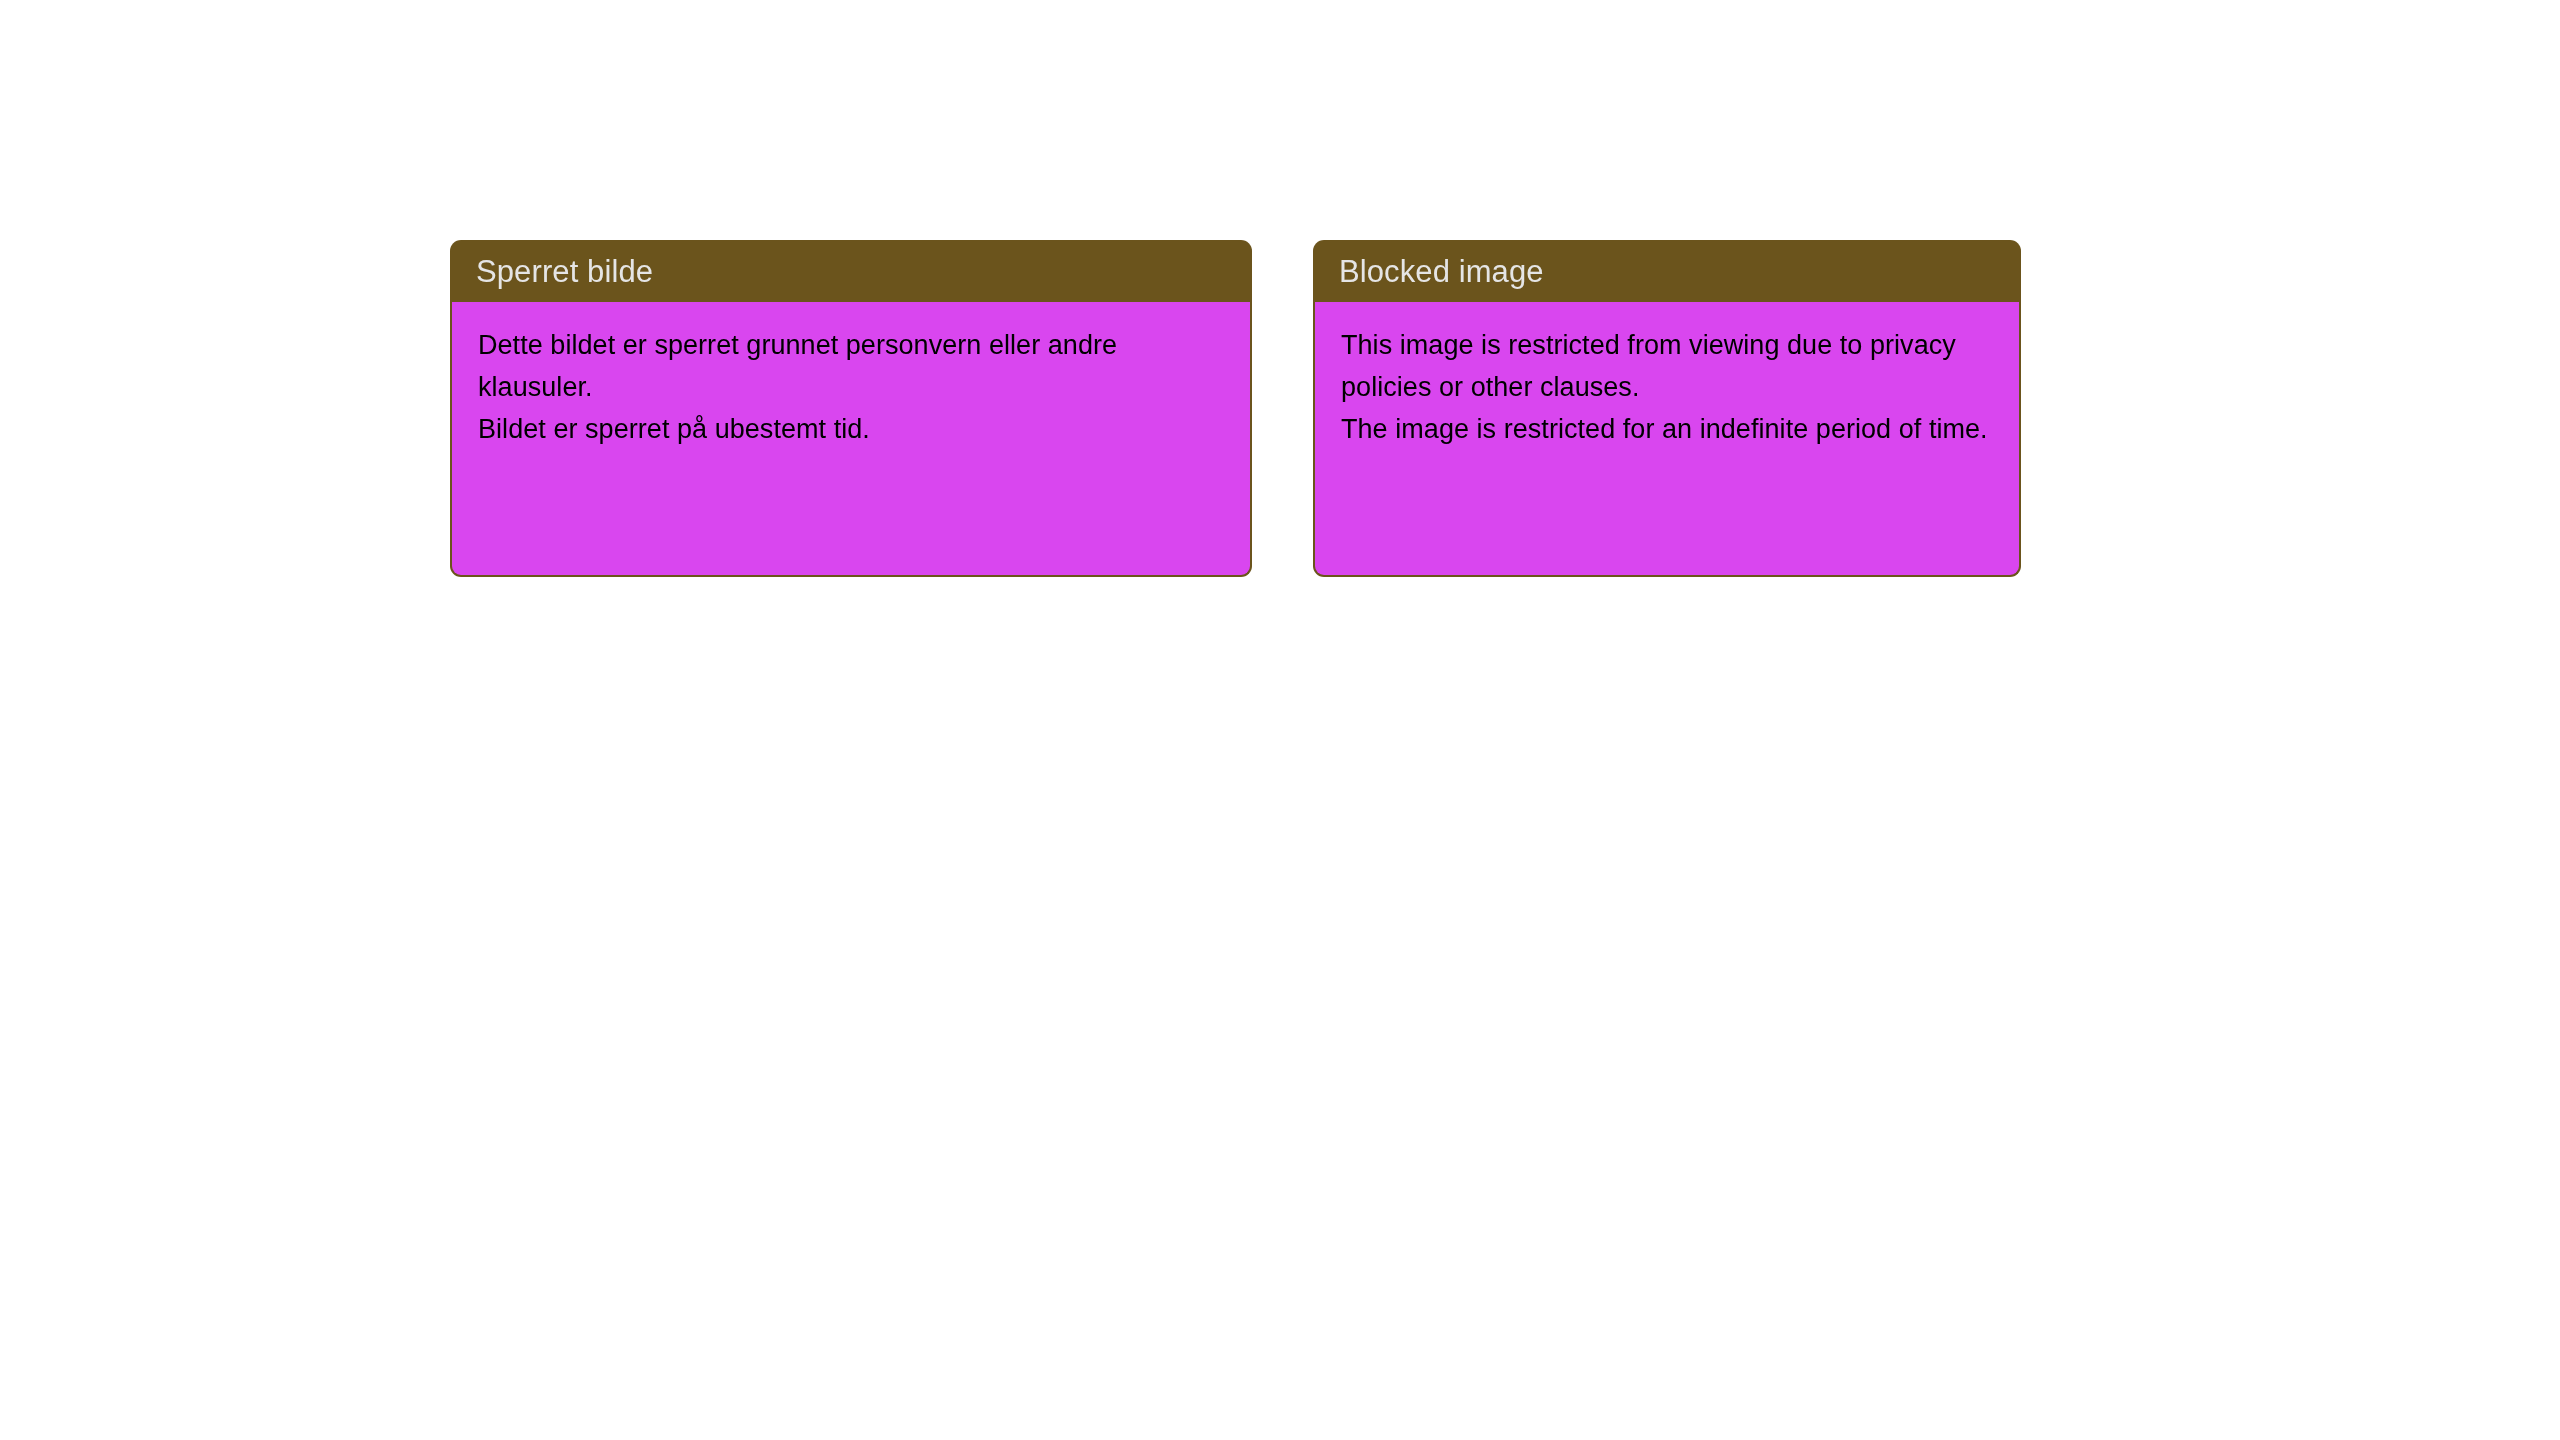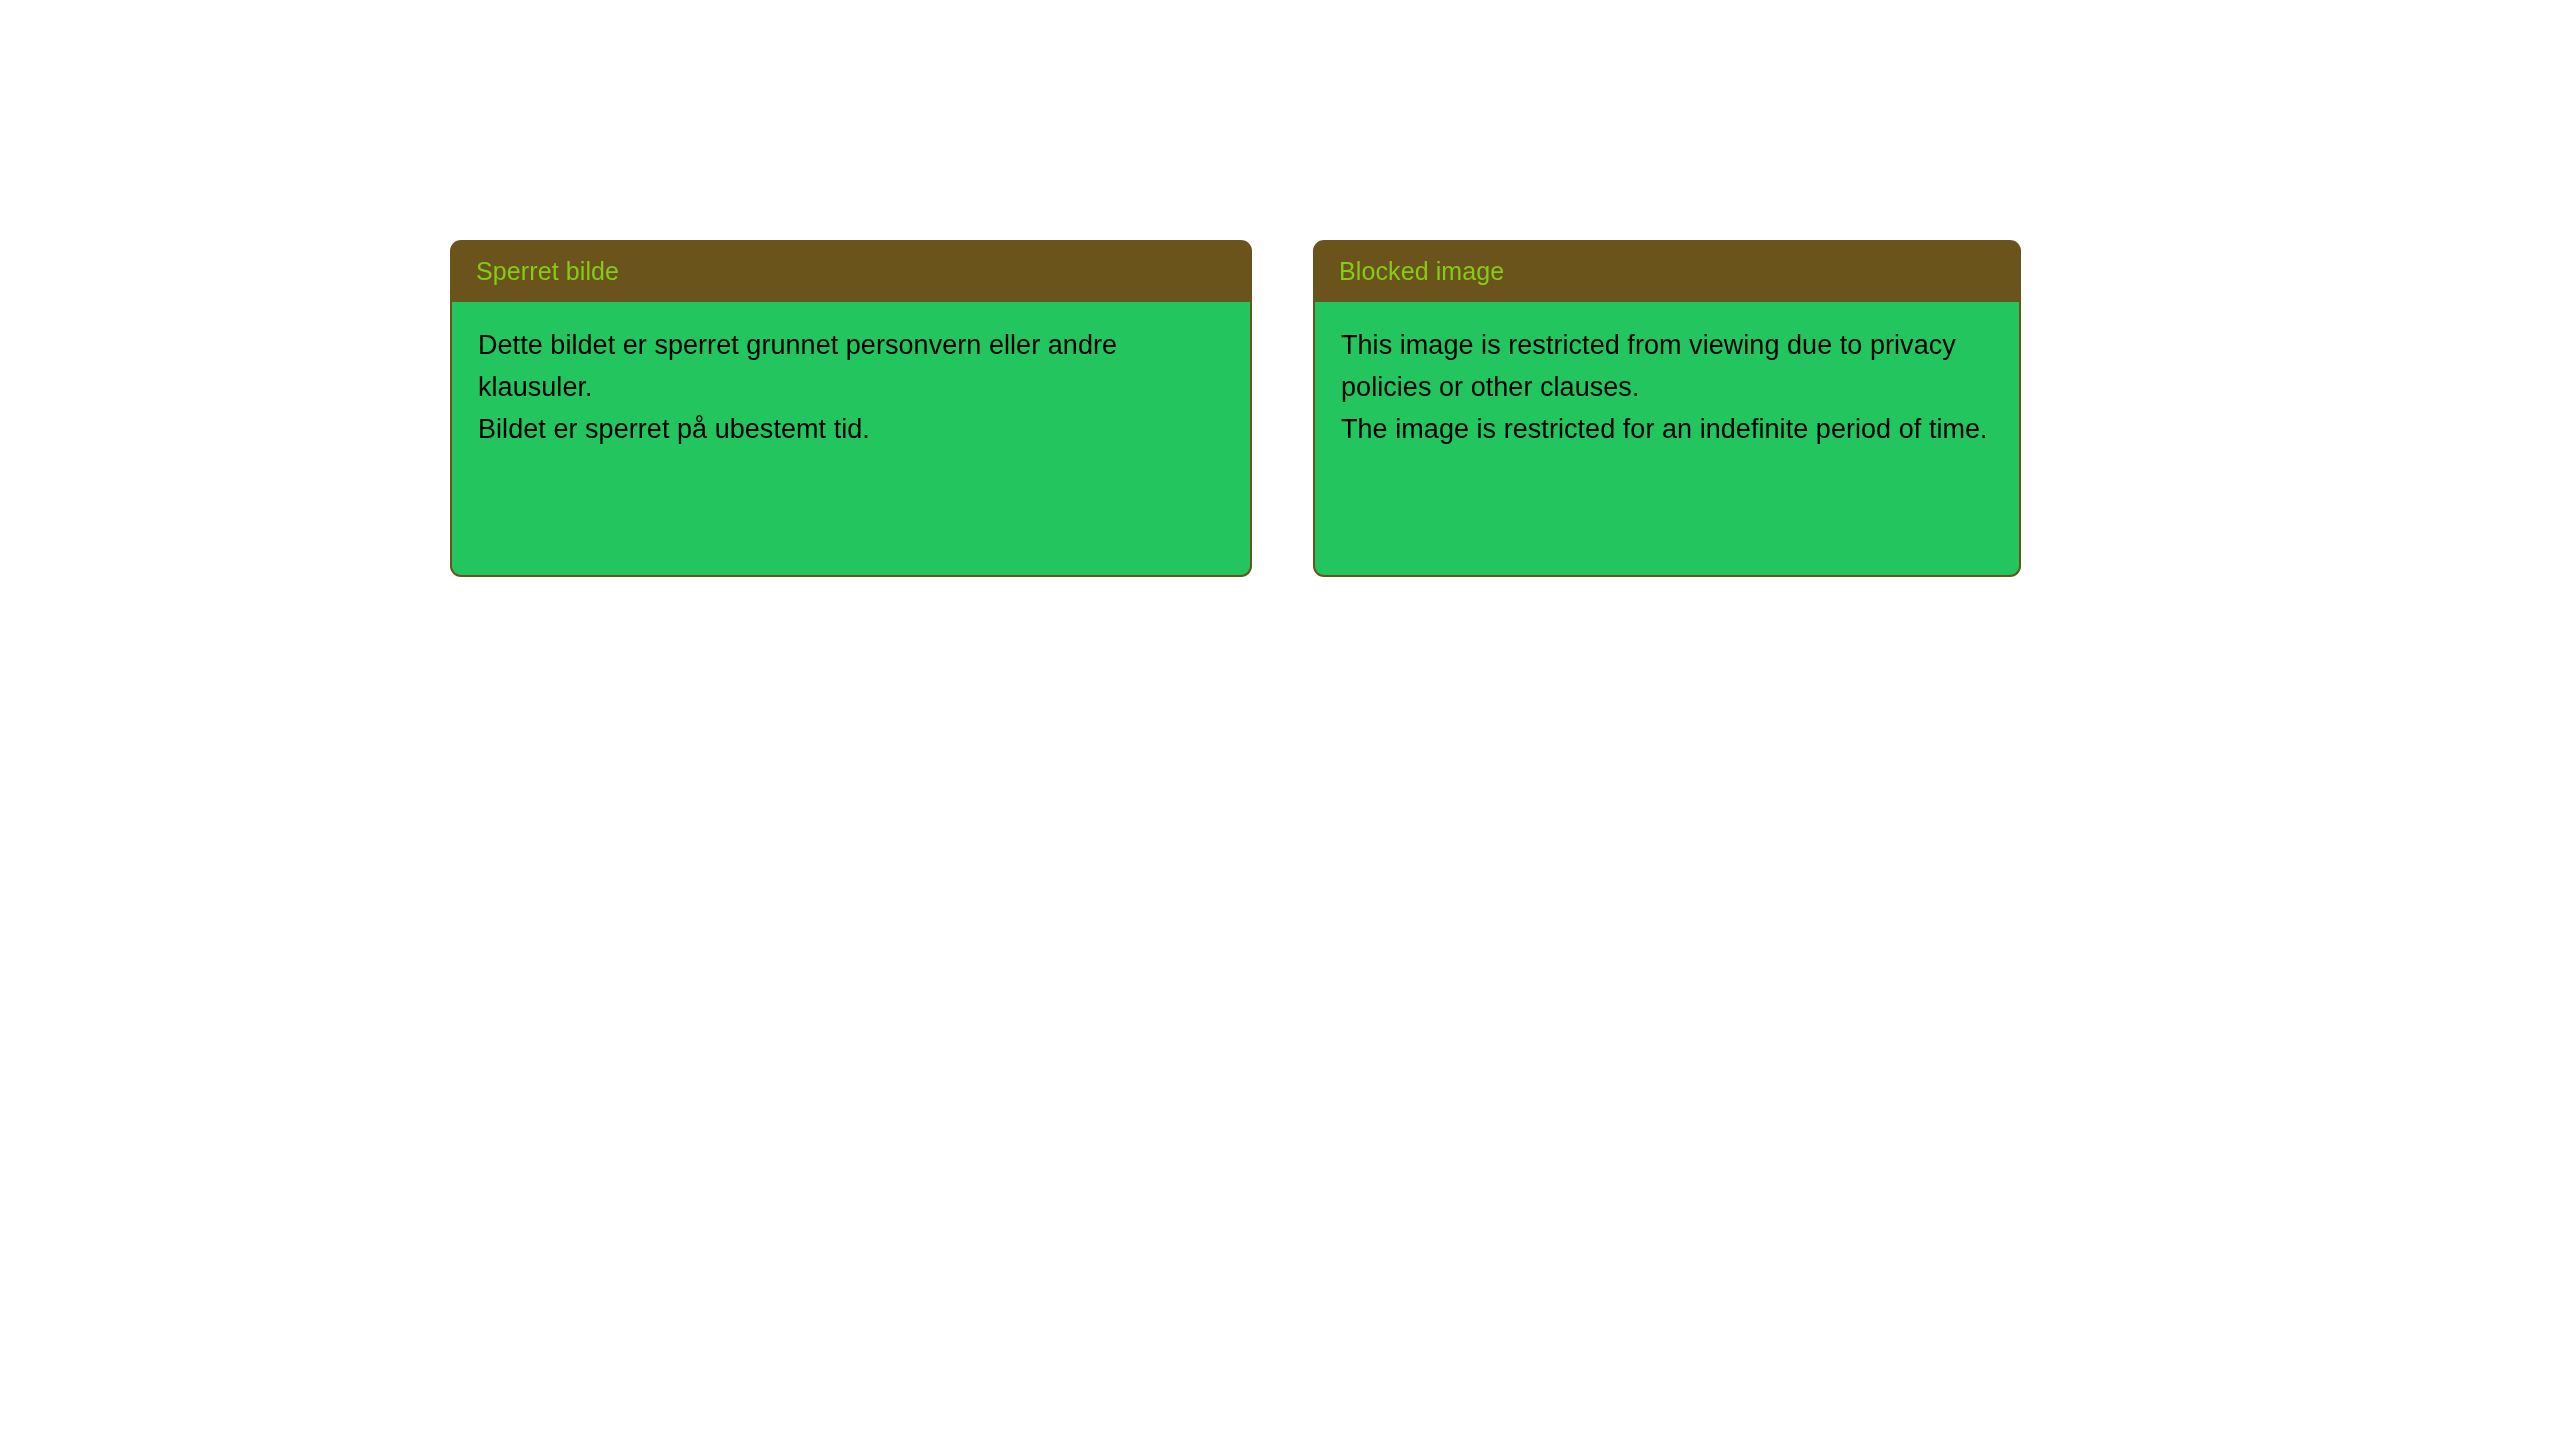--- a/index.html
+++ b/index.html
@@ -52,32 +52,32 @@
     height: 62px;
     box-sizing: border-box;
     background: #6b541c;
     border-radius: 11px 11px 0 0;
     display: flex;
     align-items: center;
     padding: 0 0 0 26px;
   }
 
   .notice-card__title {
-    color: #84cc16;
-    font-size: 25px;
+    color: #e5e5e5;
+    font-size: 31px;
     line-height: 31px;
     font-weight: 400;
     letter-spacing: 0.1px;
     white-space: nowrap;
   }
 
   .notice-card__body {
     flex: 1 1 auto;
     box-sizing: border-box;
-    background: #22c55e;
+    background: #d946ef;
     border-left: 2px solid #6b541c;
     border-right: 2px solid #6b541c;
     border-bottom: 2px solid #6b541c;
     border-radius: 0 0 11px 11px;
     padding: 22px 24px 20px 26px;
   }
 
   .notice-card__paragraph {
     margin: 0;
     color: #000000;

